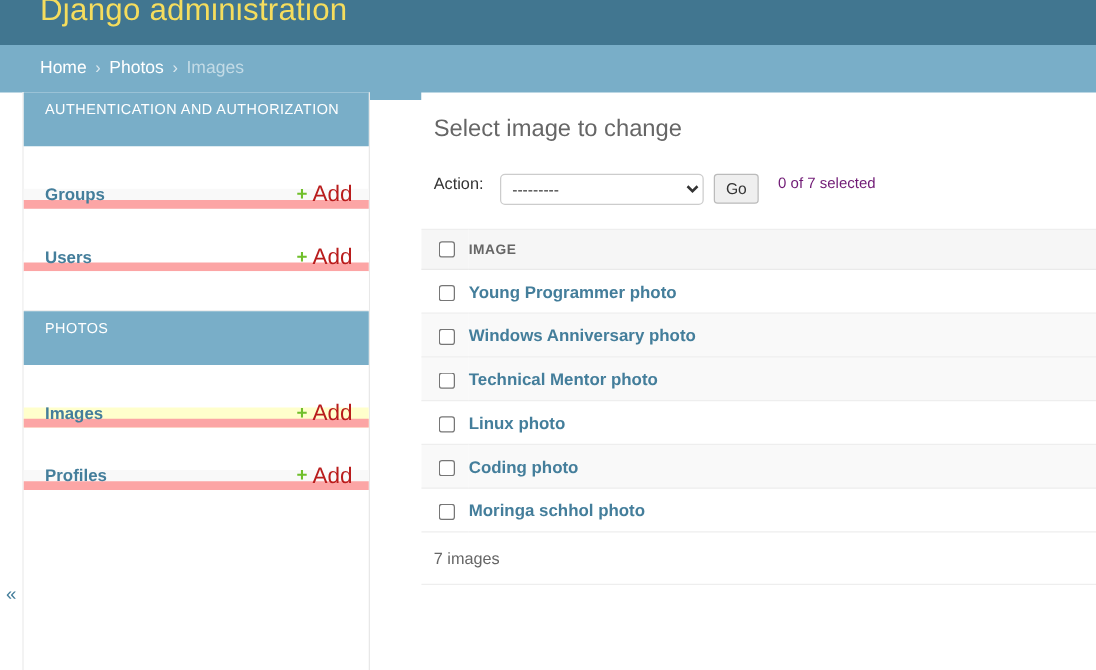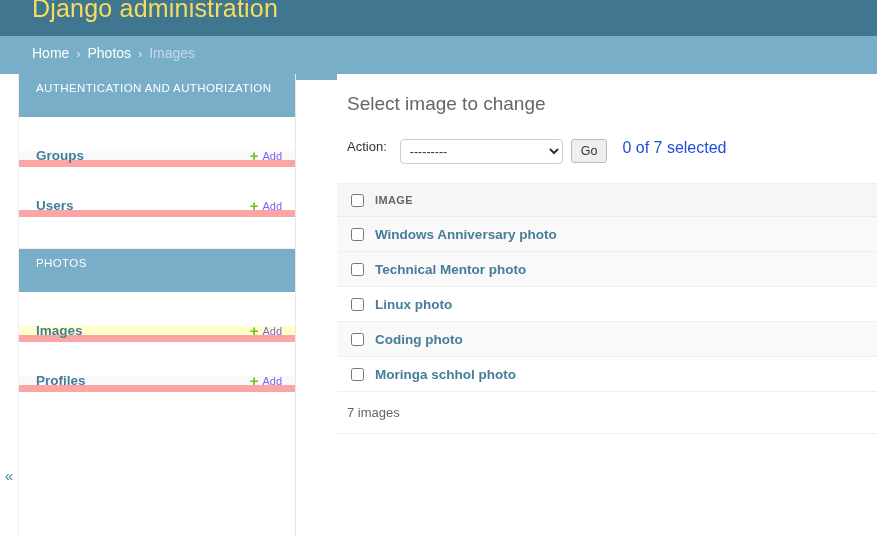--- a/index.html
+++ b/index.html
@@ -117,22 +117,22 @@
     white-space: nowrap;
   }
   .plus-icon {
     color: #70bf2b;
     font-size: 15px;
     font-weight: bold;
     line-height: 1;
     display: inline-block;
   }
   .add-label {
-    color: #8b5cf6;
-    font-size: 11px;
+    color: #b91c1c;
+    font-size: 18px;
     text-decoration: none;
   }
   .module-gap {
     height: 31px;
     background: #fff;
     border-bottom: 1px solid #eee;
   }
 
   
   #toggle-nav-sidebar {
@@ -204,22 +204,22 @@
     padding: 0 9px;
     font-family: "Liberation Sans", sans-serif;
     font-size: 12.5px;
     color: #333;
     background: #efefef;
     border: 1px solid #bbb;
     border-radius: 3px;
     cursor: pointer;
   }
   #action-counter {
-    font-size: 16px;
-    color: #1d4ed8;
+    font-size: 12px;
+    color: #701a75;
     margin-left: 7px;
   }
 
   
   #result-list {
     margin-top: 19px;
     width: 100%;
     border-collapse: collapse;
     table-layout: fixed;
   }
@@ -351,20 +351,24 @@
   <table id="result-list">
     <thead>
       <tr>
         <th class="col-check">
           <input type="checkbox" style="">
         </th>
         <th>IMAGE</th>
       </tr>
     </thead>
     <tbody id="results-body">
+        <tr class="">
+          <td class="col-check"><input type="checkbox" style=""></td>
+          <td><a class="cell-link" href="#">Young Programmer photo</a></td>
+        </tr>
         <tr class="row2">
           <td class="col-check"><input type="checkbox" style=""></td>
           <td><a class="cell-link" href="#">Windows Anniversary photo</a></td>
         </tr>
         <tr class="row2">
           <td class="col-check"><input type="checkbox" style=""></td>
           <td><a class="cell-link" href="#">Technical Mentor photo</a></td>
         </tr>
         <tr class="">
           <td class="col-check"><input type="checkbox" style=""></td>

